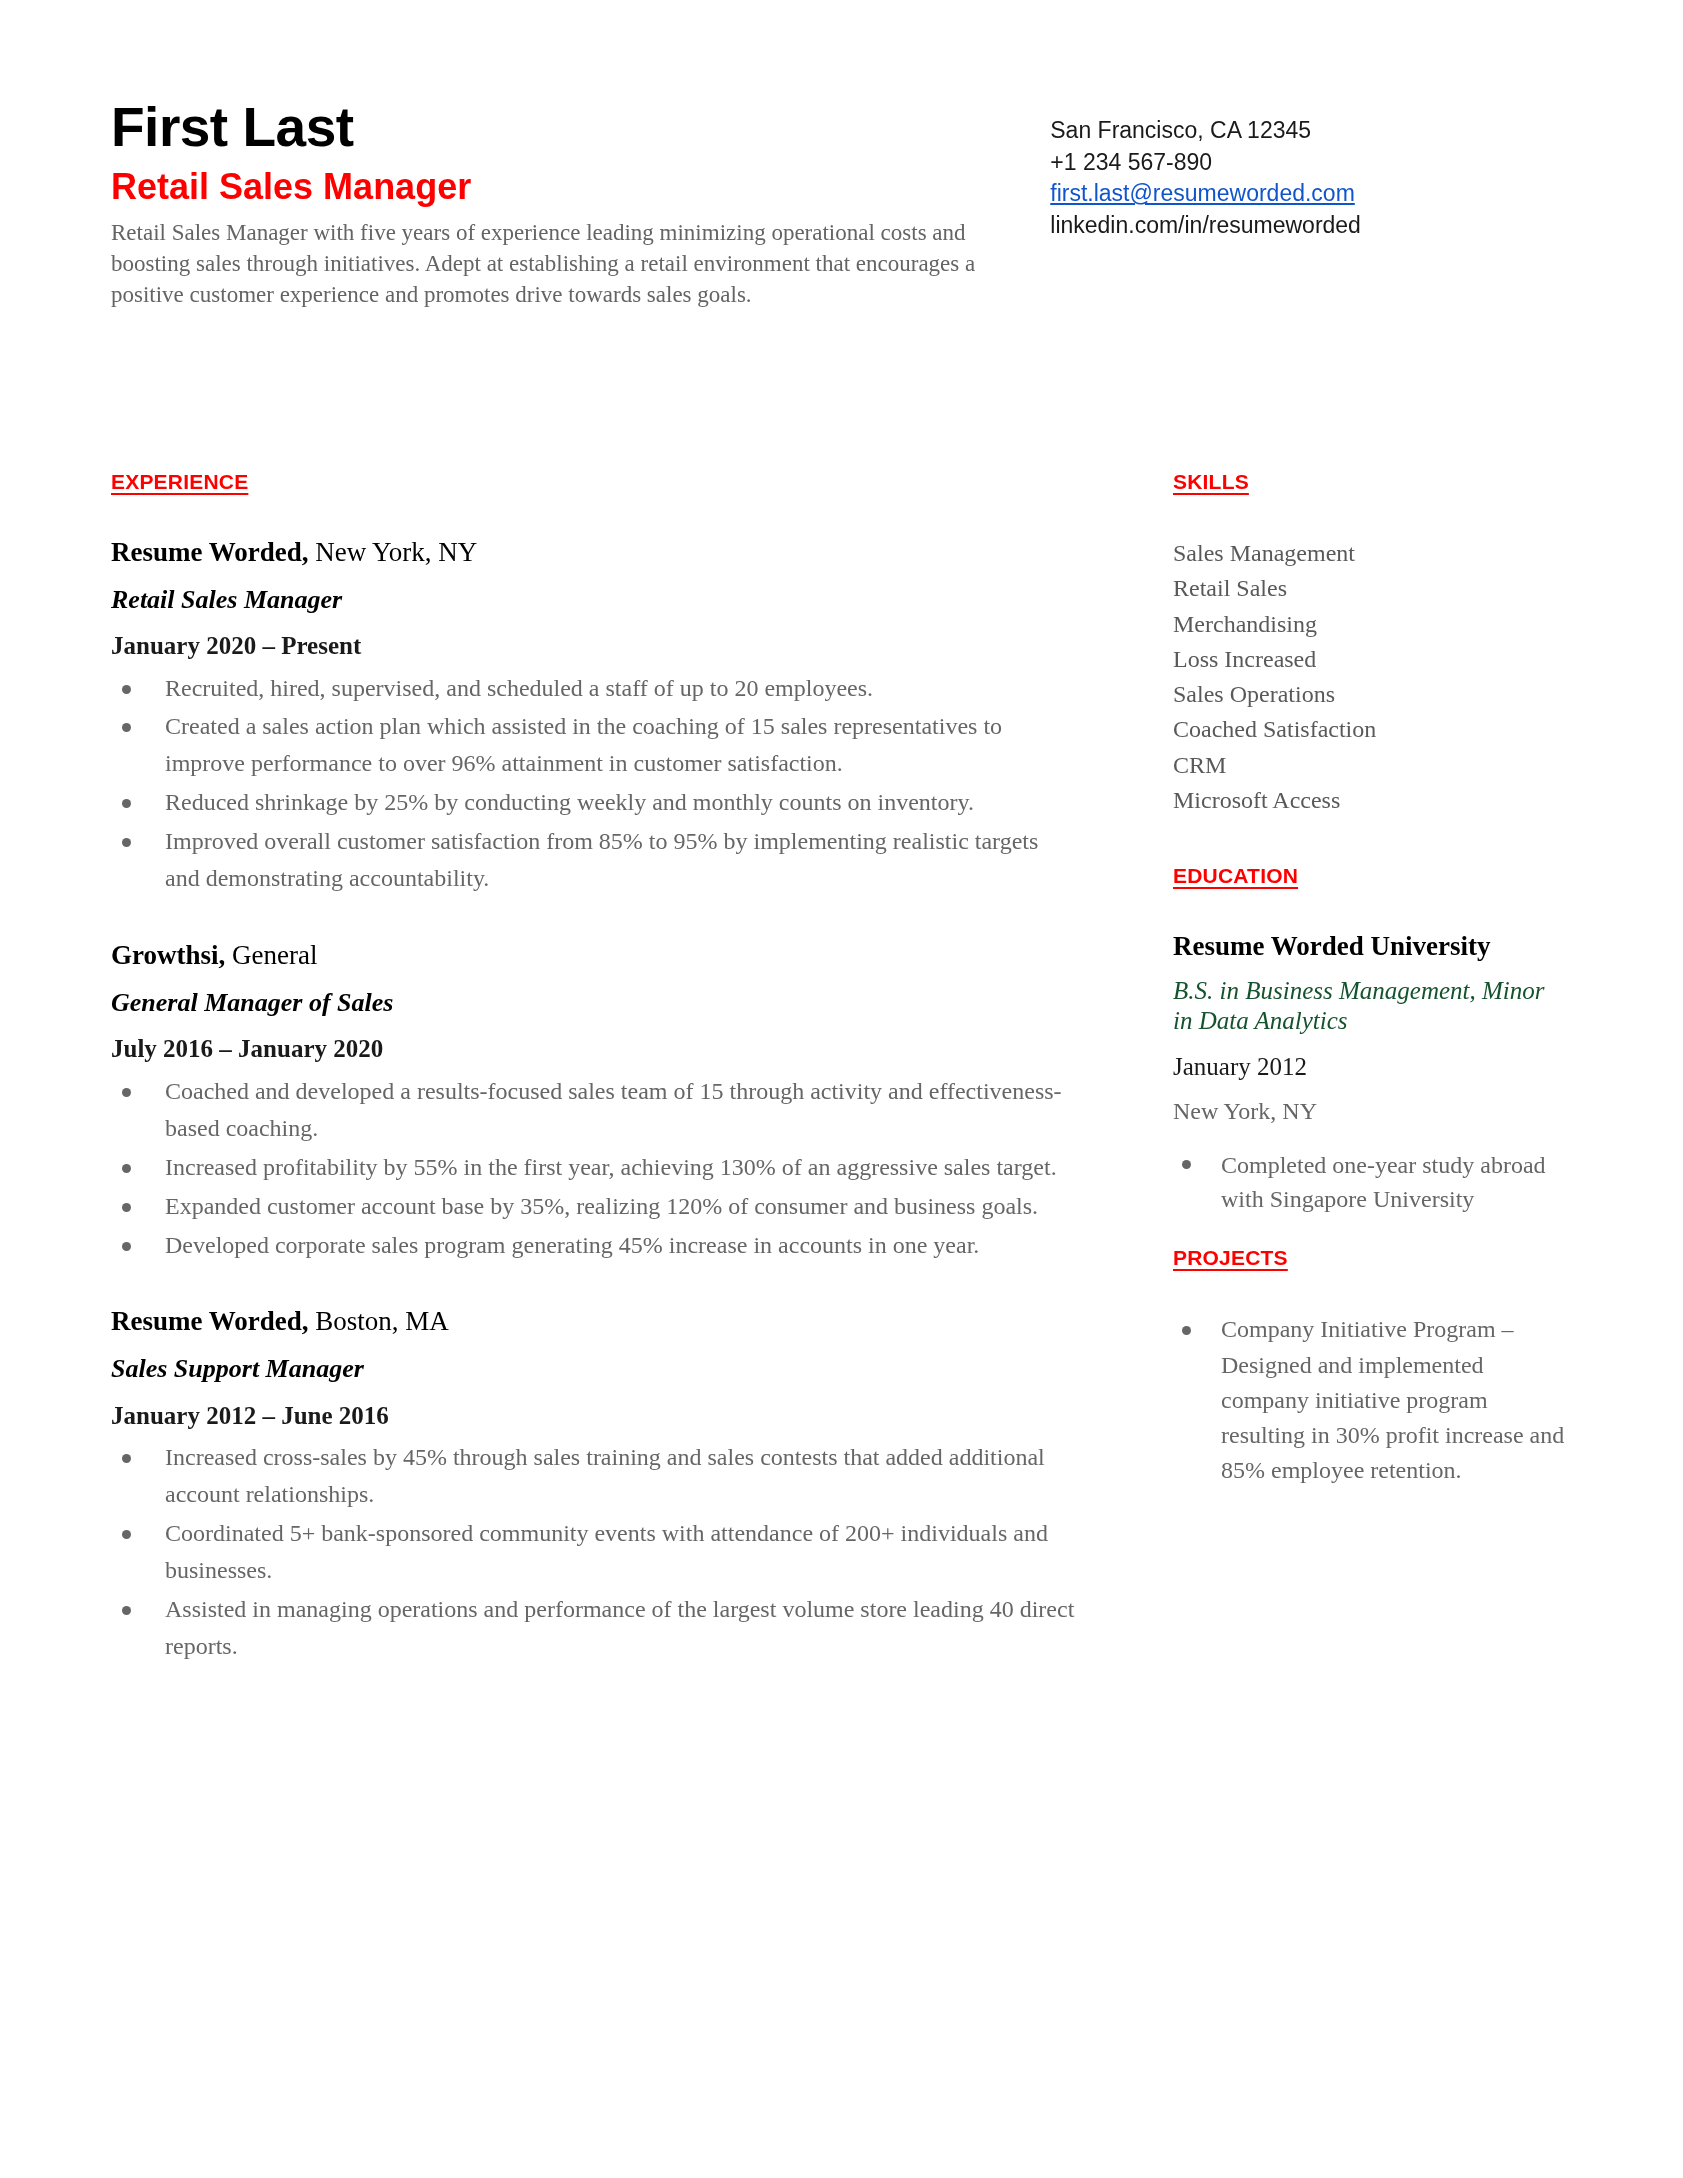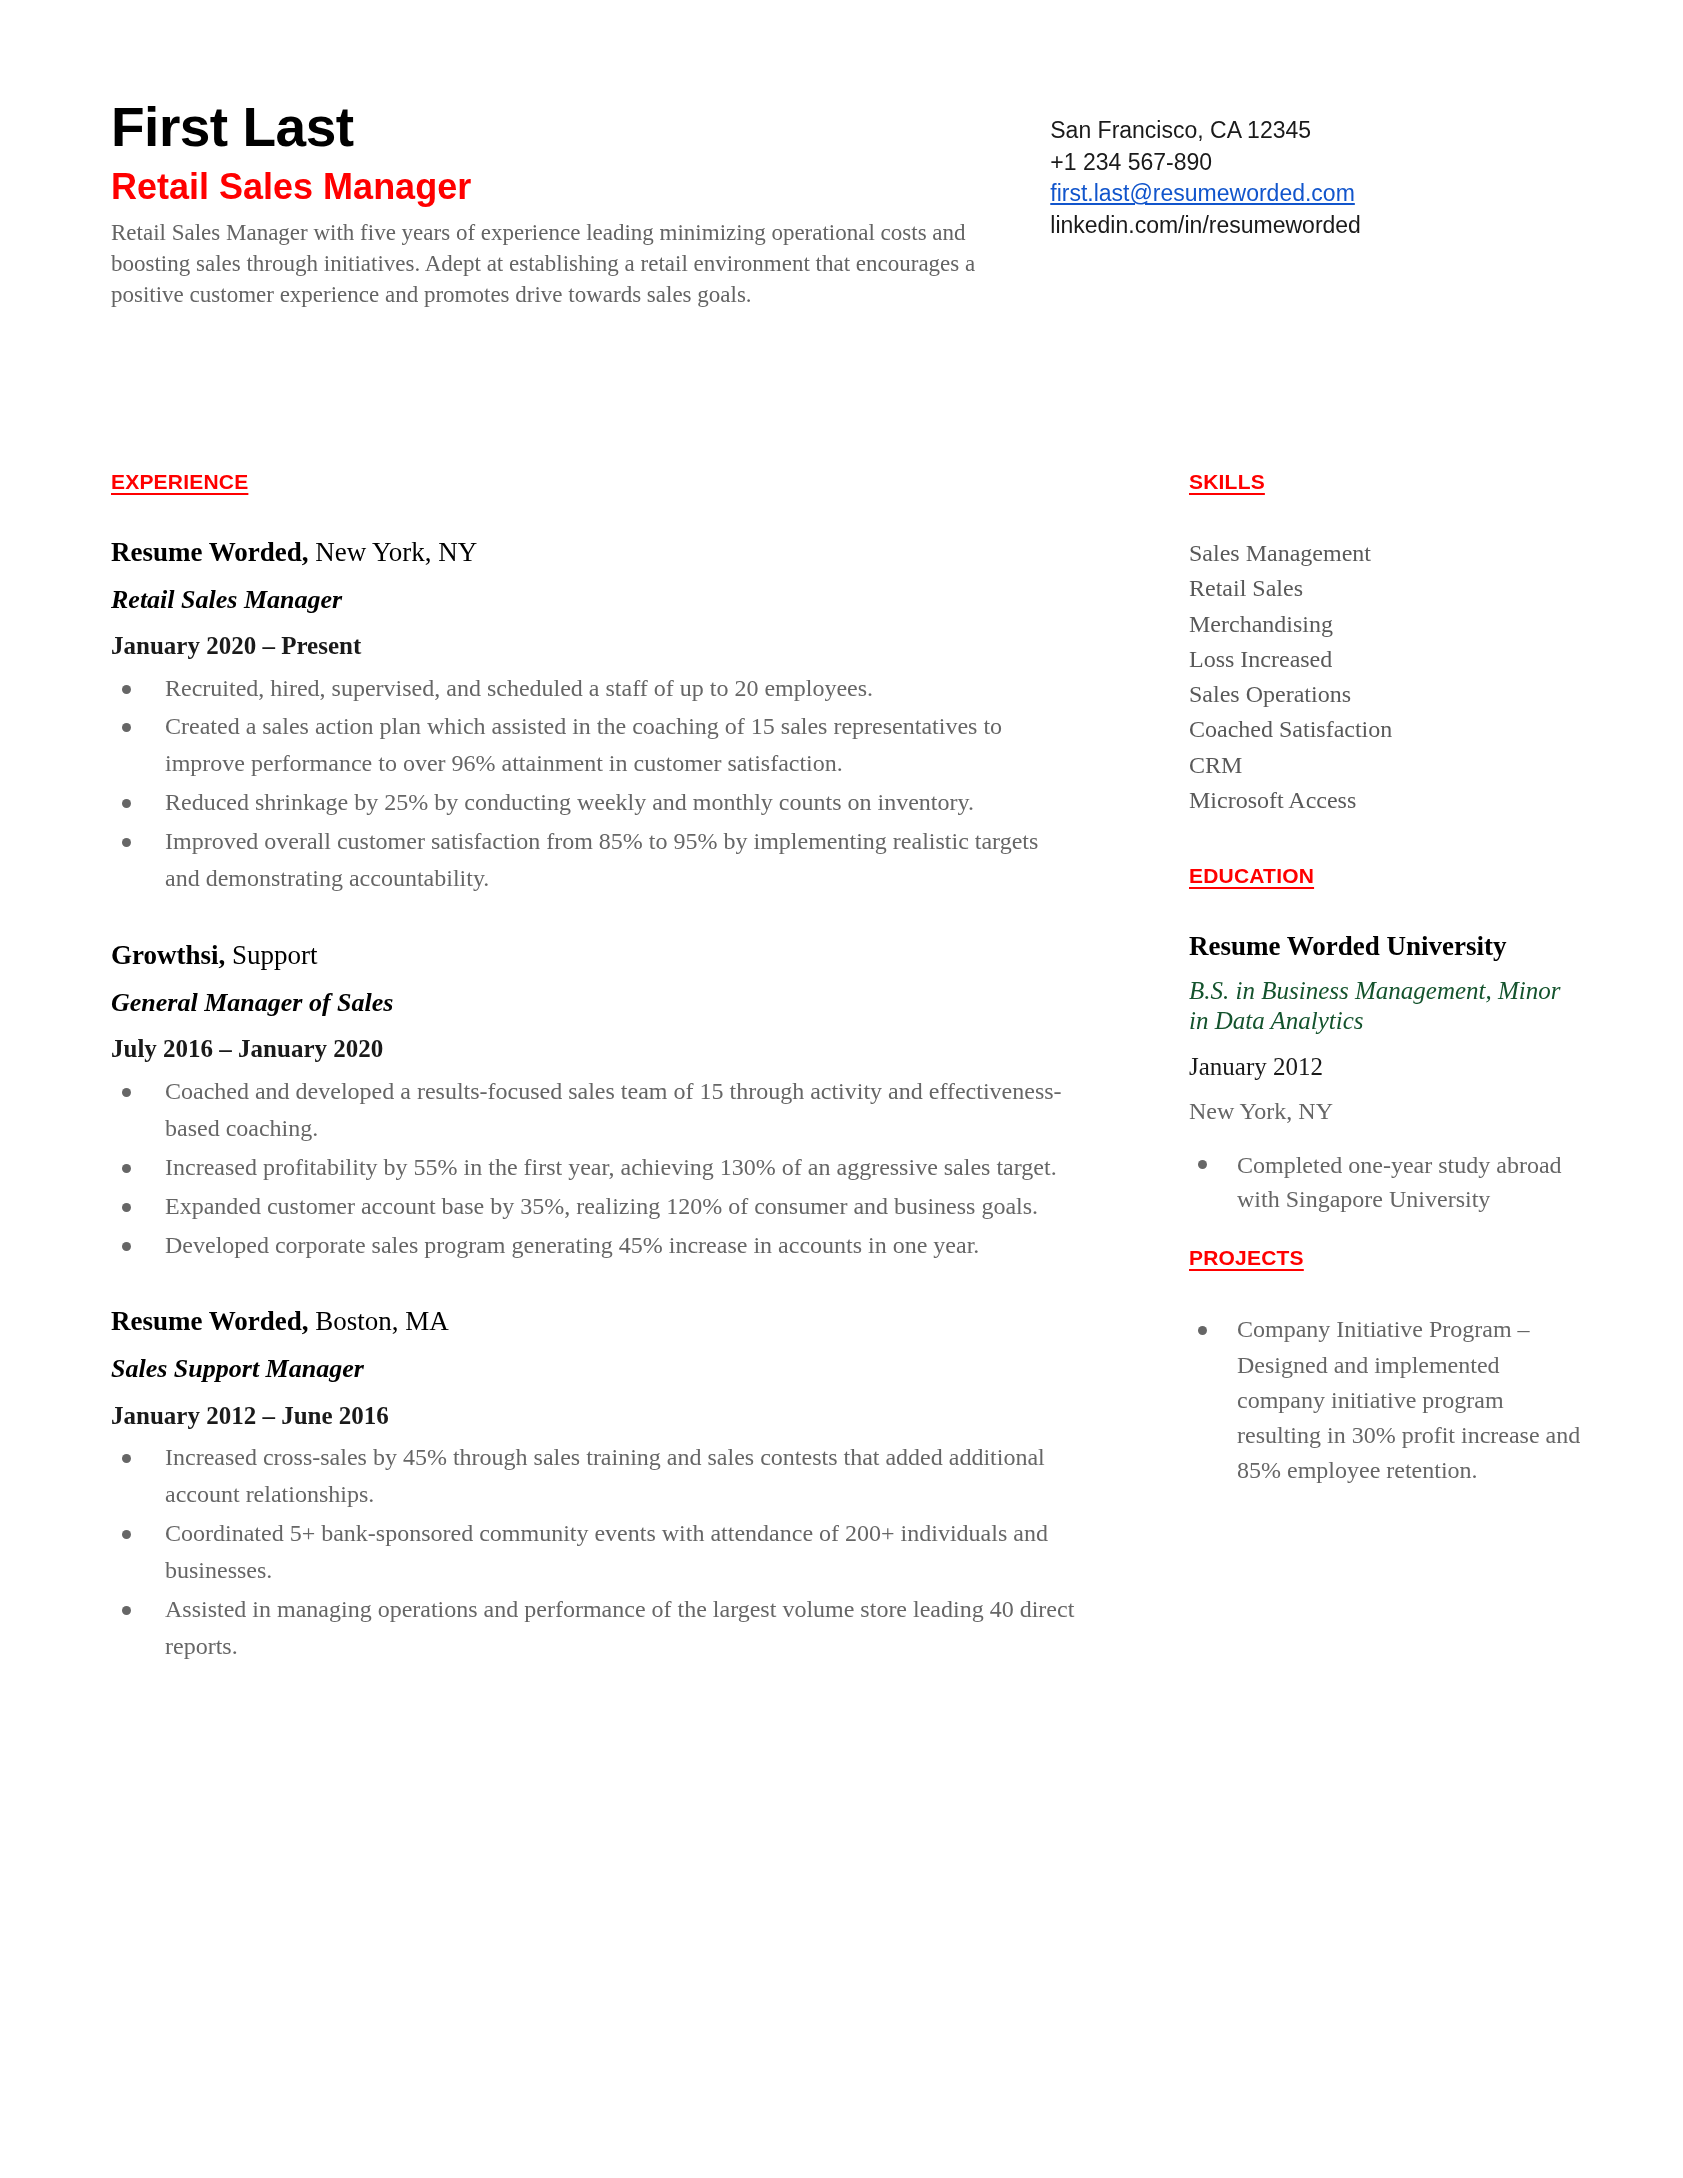--- a/index.html
+++ b/index.html
@@ -77,21 +77,21 @@
     text-decoration: underline;
   }
 
   
   .columns {
     position: absolute;
     left: 111px;
     top: 470px;
     right: 99px;
     display: flex;
-    gap: 16px;
+    gap: 0;
   }
   .col-left { width: 965px; flex: 0 0 965px; }
   .col-right { width: 396px; flex: 0 0 396px; margin-left: 97px; }
 
   .section-heading {
     font-family: "Liberation Sans", "DejaVu Sans", sans-serif;
     font-size: 21px;
     font-weight: 700;
     color: #ff0000;
     text-decoration: underline;
@@ -271,21 +271,21 @@
         <ul class="bullets">
           <li>Recruited, hired, supervised, and scheduled a staff of up to 20 employees.</li>
           <li>Created a sales action plan which assisted in the coaching of 15 sales representatives to improve performance to over 96% attainment in customer satisfaction.</li>
           <li>Reduced shrinkage by 25% by conducting weekly and monthly counts on inventory.</li>
           <li>Improved overall customer satisfaction from 85% to 95% by implementing realistic targets and demonstrating accountability.</li>
         </ul>
       </div>
 
       <div class="job">
         <div class="job-company">
-          <span class="co">Growthsi,</span><span class="loc"> Support</span>
+          <span class="co">Growthsi,</span><span class="loc"> General</span>
         </div>
         <div class="job-role">General Manager of Sales</div>
         <div class="job-dates">July 2016 – January 2020</div>
         <ul class="bullets">
           <li>Coached and developed a results-focused sales team of 15 through activity and effectiveness-based coaching.</li>
           <li>Increased profitability by 55% in the first year, achieving 130% of an aggressive sales target.</li>
           <li>Expanded customer account base by 35%, realizing 120% of consumer and business goals.</li>
           <li>Developed corporate sales program generating 45% increase in accounts in one year.</li>
         </ul>
       </div>

